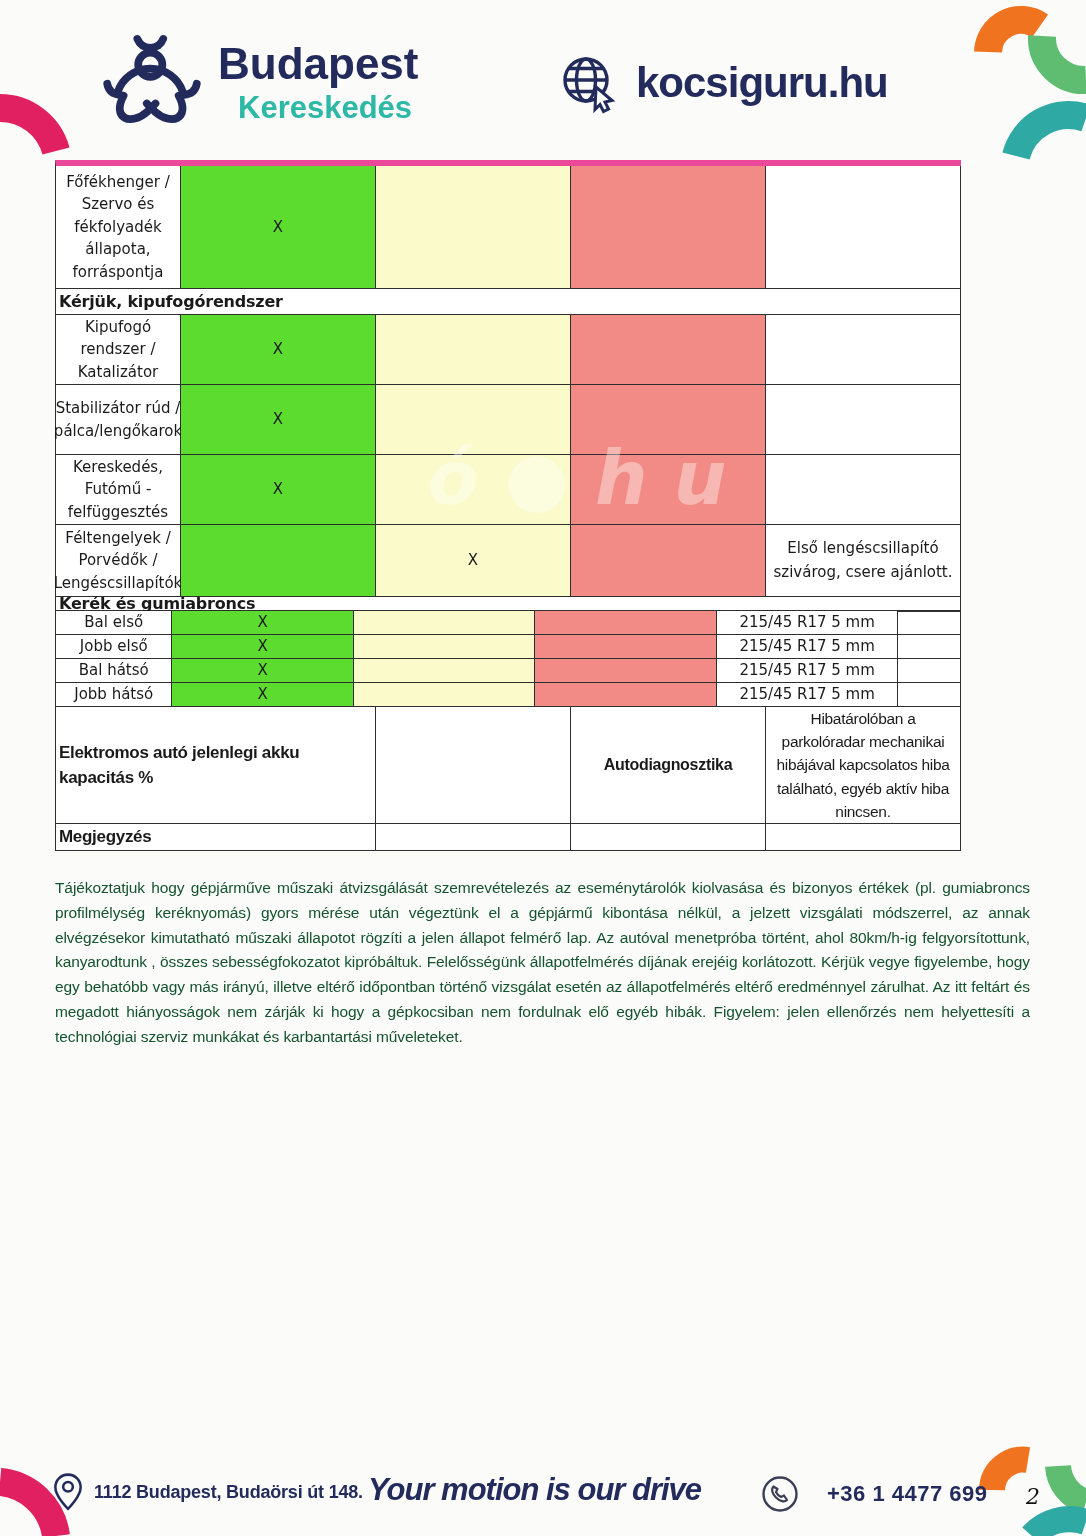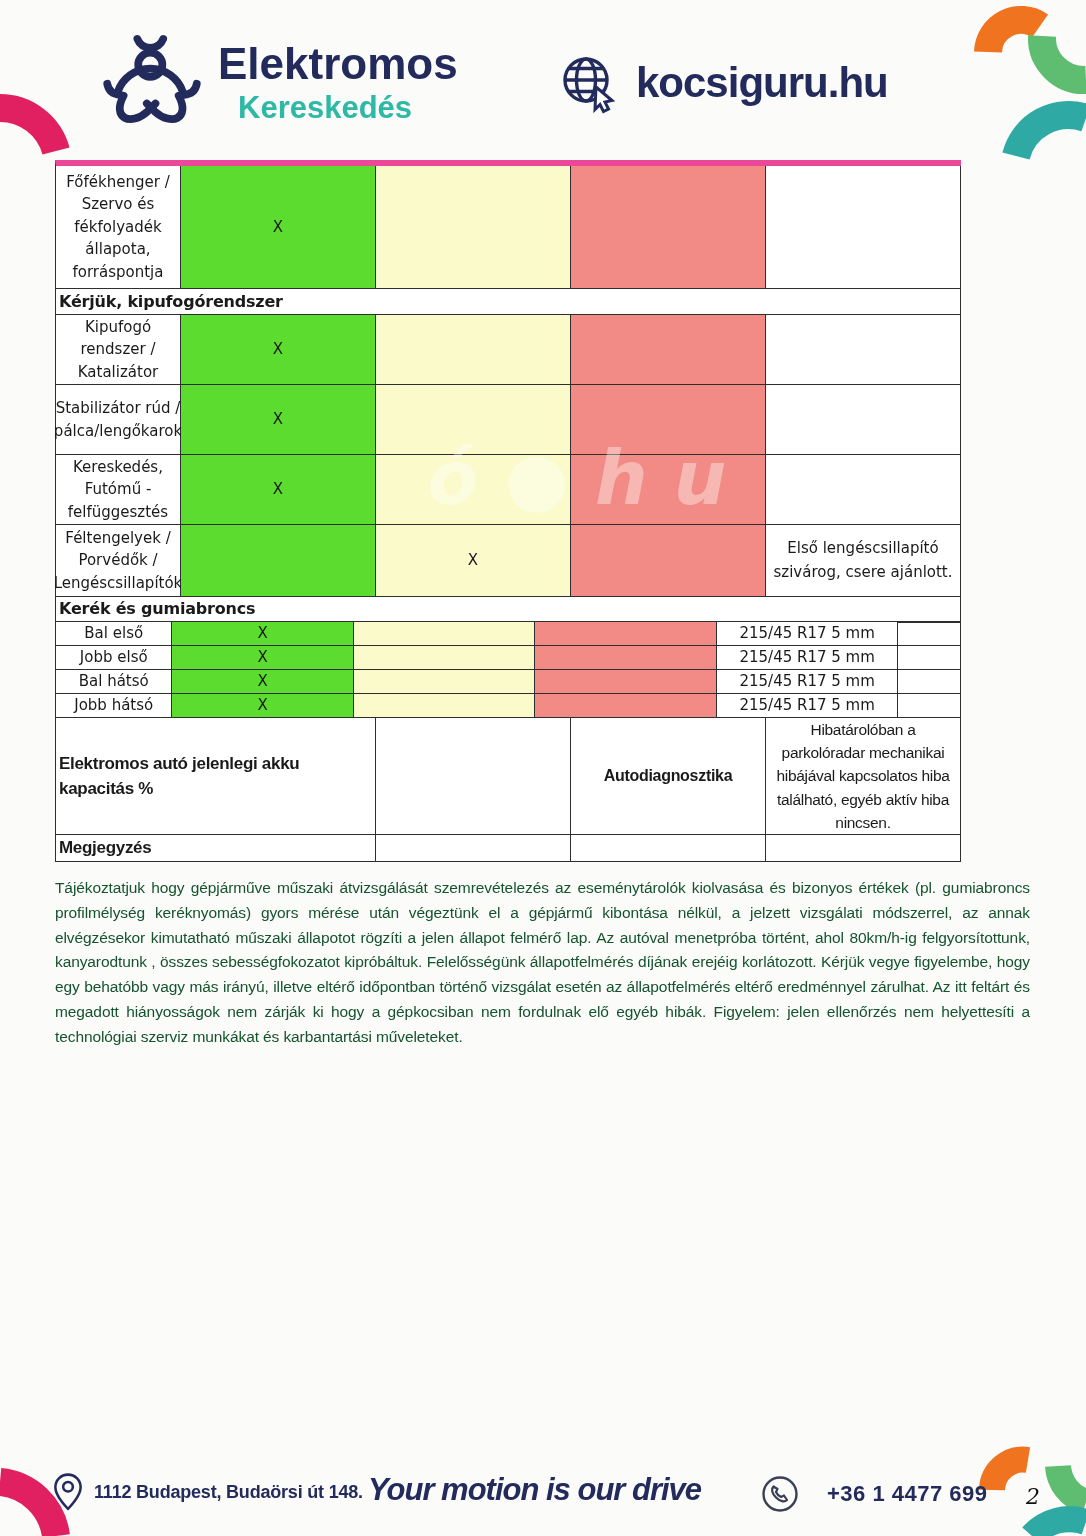--- a/index.html
+++ b/index.html
@@ -35,21 +35,21 @@
              padding-left:3px;font-size:16px;letter-spacing:-0.2px;}
   .c-wide-label{width:320px;justify-content:flex-start;text-align:left;font-weight:700;
                 font-family:"Liberation Sans",sans-serif;letter-spacing:-0.3px;
                 font-size:17px;line-height:1.5;padding-left:3px;}
   .c-plain{width:195px;}
   .c-diag{width:195px;font-weight:700;font-family:"Liberation Sans",sans-serif;
           letter-spacing:-0.3px;font-size:16px;}
   .c-note-cond{width:195px;font-family:"Liberation Sans",sans-serif;letter-spacing:-0.3px;
                font-size:15.5px;line-height:1.5;}
   .h123{height:123px}.h26{height:26px}.h70{height:70px}.h72{height:72px}
-  .h25{height:25px}.h24{height:24px}.h117{height:117px}.h27{height:27px}
+  .h25{height:14px}.h24{height:24px}.h117{height:117px}.h27{height:27px}
 
   .watermark{position:absolute;left:355px;top:435px;width:470px;text-align:center;
              font-style:italic;font-weight:700;font-size:74px;letter-spacing:26px;
              color:rgba(255,255,255,0.38);pointer-events:none;}
 
   
   .disclaimer{position:absolute;left:55px;top:876px;width:975px;text-align:justify;
               font-family:"Liberation Sans",sans-serif;font-size:15.5px;line-height:1.6;
               color:#14532d;letter-spacing:-0.1px;}
 
@@ -90,21 +90,21 @@
         <path d="M 48 10 a 16 16 0 0 0 30 0"></path>
         <circle cx="63" cy="40" r="14"></circle>
         <path d="M 25 72 a 40 40 0 0 1 76 0"></path>
         <path d="M 13 62 q 2 12 15 13"></path>
         <path d="M 117 62 q -2 12 -15 13"></path>
         <path d="M 32 76 c -14 26 8 36 28 18 l 9 -9"></path>
         <path d="M 96 76 c 14 26 -8 36 -28 18 l -9 -9"></path>
       </g>
     </svg>
     <div class="logo-text">
-      <span class="logo-brand">Elektromos</span>
+      <span class="logo-brand">Budapest</span>
       <span class="logo-sub">Kereskedés</span>
     </div>
   </div>
 
   <div class="site-wrap">
     <svg width="62" height="62" viewBox="0 0 62 62">
       <g fill="none" stroke="#232b5c" stroke-width="3.4">
         <circle cx="28" cy="28" r="21"></circle>
         <ellipse cx="28" cy="28" rx="9.5" ry="21"></ellipse>
         <path d="M 7.5 28 H 48.5"></path>

